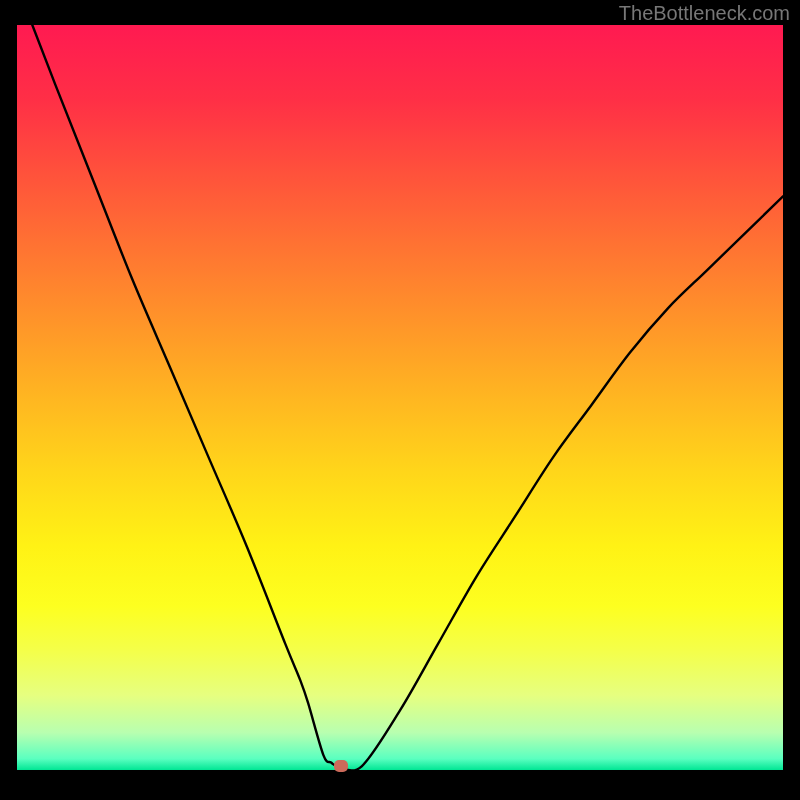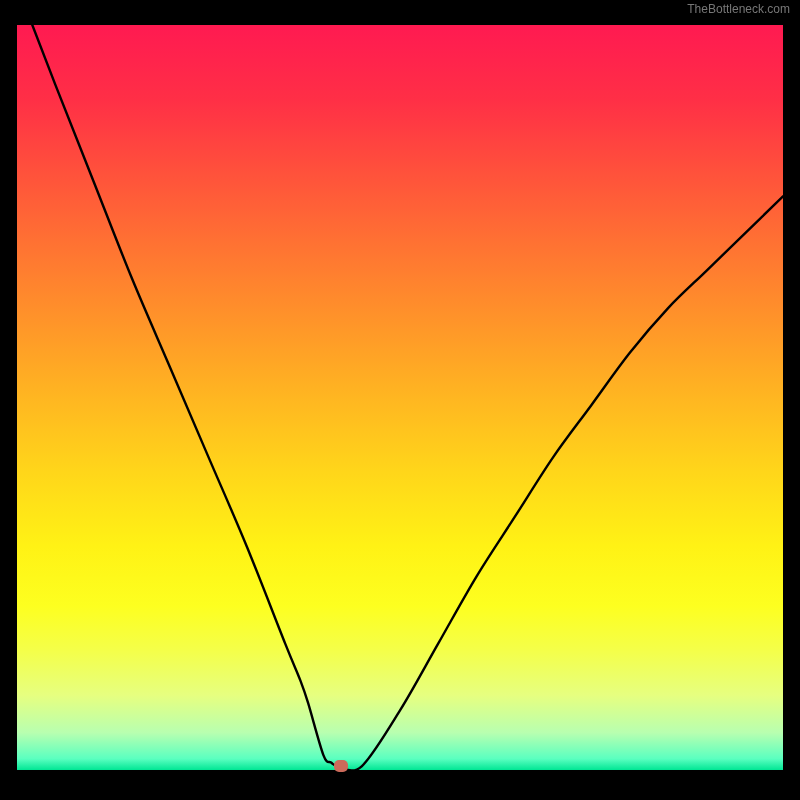--- a/index.html
+++ b/index.html
@@ -9,21 +9,21 @@
     height: 800px;
     background: #000;
     font-family: Arial, Helvetica, sans-serif;
     position: relative;
   }
   .watermark {
     position: absolute;
     top: 2px;
     right: 10px;
     color: #777;
-    font-size: 12px;
+    font-size: 20px;
     font-weight: 500;
     z-index: 10;
   }
   .frame {
     position: absolute;
     left: 17px;
     top: 25px;
     width: 766px;
     height: 758px;
     background: #000;

